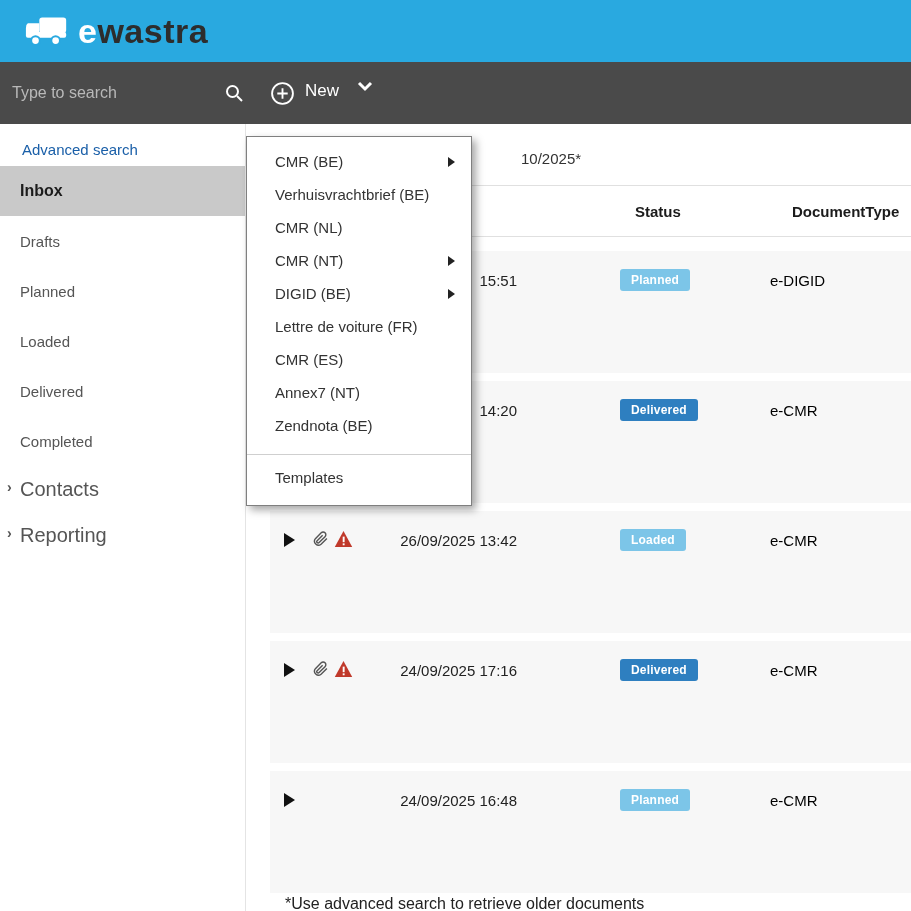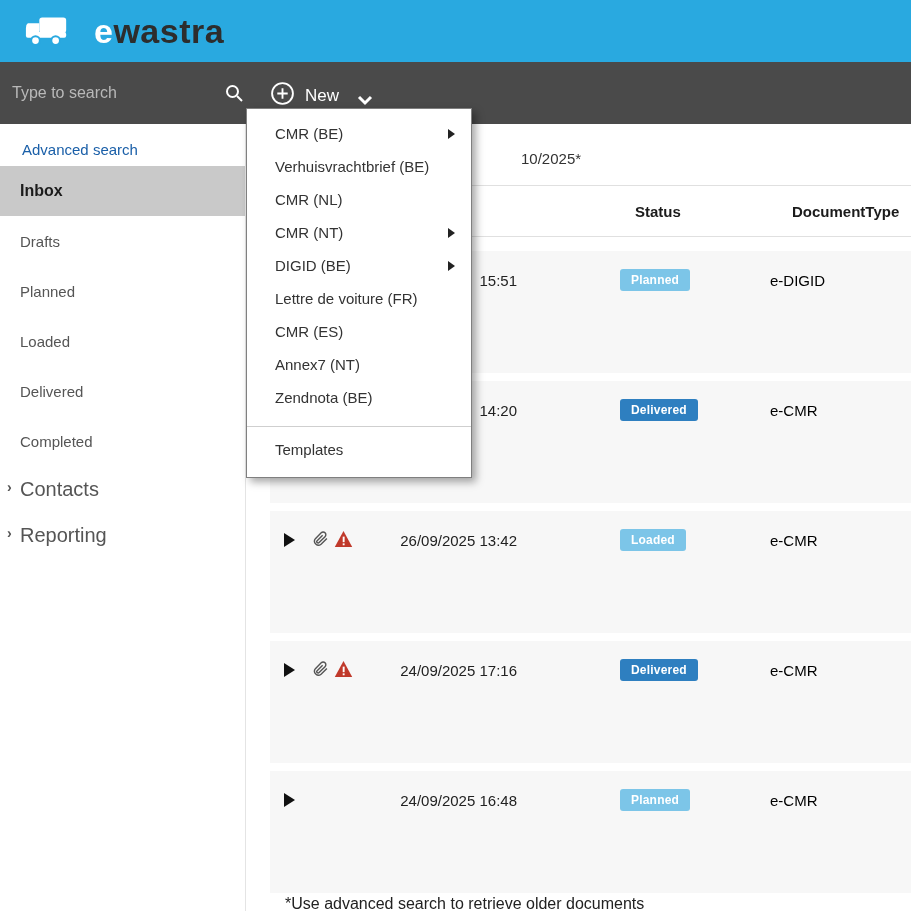--- a/index.html
+++ b/index.html
@@ -2,35 +2,35 @@
 <html><head>
 <meta charset="utf-8">
 <style>
   * { margin:0; padding:0; box-sizing:border-box; }
   html,body { width:911px; height:911px; overflow:hidden; background:#fff;
               font-family:"Liberation Sans", sans-serif; }
 
   
   .topbar { position:absolute; left:0; top:0; width:911px; height:62px;
             background:#29a9e0; display:flex; align-items:center; padding-left:24px; }
-  .logo { display:flex; align-items:center; gap:24px; }
+  .logo { display:flex; align-items:center; gap:8px; }
   .logo-text { font-size:34px; font-weight:bold; letter-spacing:.5px; line-height:1; }
   .logo-e { color:#ffffff; }
   .logo-rest { color:#2d2d2d; }
 
   
   .toolbar { position:absolute; left:0; top:62px; width:911px; height:62px;
              background:#4a4a4a; display:flex; align-items:center; }
   .searchbox { width:246px; height:100%; display:flex; align-items:center;
                padding:0 14px 0 12px; }
   .searchbox input { flex:1; background:transparent; border:none; outline:none;
                color:#ddd; font-size:16px; font-family:"Liberation Sans",sans-serif; }
   .searchbox input::placeholder { color:#b9b9b9; }
   .search-icon { margin-left:6px; display:flex; cursor:pointer; }
-  .new-btn { display:flex; align-items:flex-end; gap:10px; margin-left:24px;
+  .new-btn { display:flex; align-items:flex-start; gap:10px; margin-left:24px;
              color:#fff; font-size:17px; cursor:pointer; }
   .new-btn .chev-svg { margin-left:8px; display:flex; }
 
   
   .sidebar { position:absolute; left:0; top:124px; width:246px; bottom:0;
              background:#fff; border-right:1px solid #e4e4e4; }
   .adv-search { margin:17px 0 4px 22px; color:#1a5fa8; font-size:15px;
                 cursor:pointer; display:inline-block; }
   .side-header { position:relative; height:46px; display:flex; align-items:center;
                  padding-left:20px; font-size:20px; color:#555; cursor:pointer; }
@@ -61,21 +61,21 @@
   .clip-icon { position:absolute; left:42px; top:19px; }
   .warning-icon { position:absolute; left:64px; top:19px; }
   .dt { position:absolute; left:90px; width:157px; top:21px; text-align:right;
         font-size:15px; color:#222; }
   .badge { position:absolute; left:350px; top:18px; font-size:12px; font-weight:bold;
            color:#fff; padding:4px 11px; border-radius:3px; letter-spacing:.2px; }
   .doctype { position:absolute; left:500px; top:21px; font-size:15px; color:#000000; }
   .footer-note { position:absolute; left:39px; top:771px; font-size:16px; color:#222; }
 
   
-  .menu { position:absolute; left:246px; top:108px; width:226px; background:#fff;
+  .menu { position:absolute; left:246px; top:136px; width:226px; background:#fff;
           border:1px solid #7f7f7f; box-shadow:4px 4px 8px rgba(0,0,0,.35);
           z-index:50; padding:8px 0 6px 0; }
   .menu ul { list-style:none; }
   .menu-item { height:33px; display:flex; align-items:center; padding-left:28px;
                font-size:15px; color:#333; cursor:pointer; position:relative; }
   .submenu-arrow { position:absolute; right:16px; width:0; height:0;
                border-left:7px solid #222; border-top:5px solid transparent;
                border-bottom:5px solid transparent; }
   .menu-divider { border-top:1px solid #cfcfcf; margin:12px 0 0 0; }
   .menu-templates { height:44px; display:flex; align-items:center; padding-left:28px;

